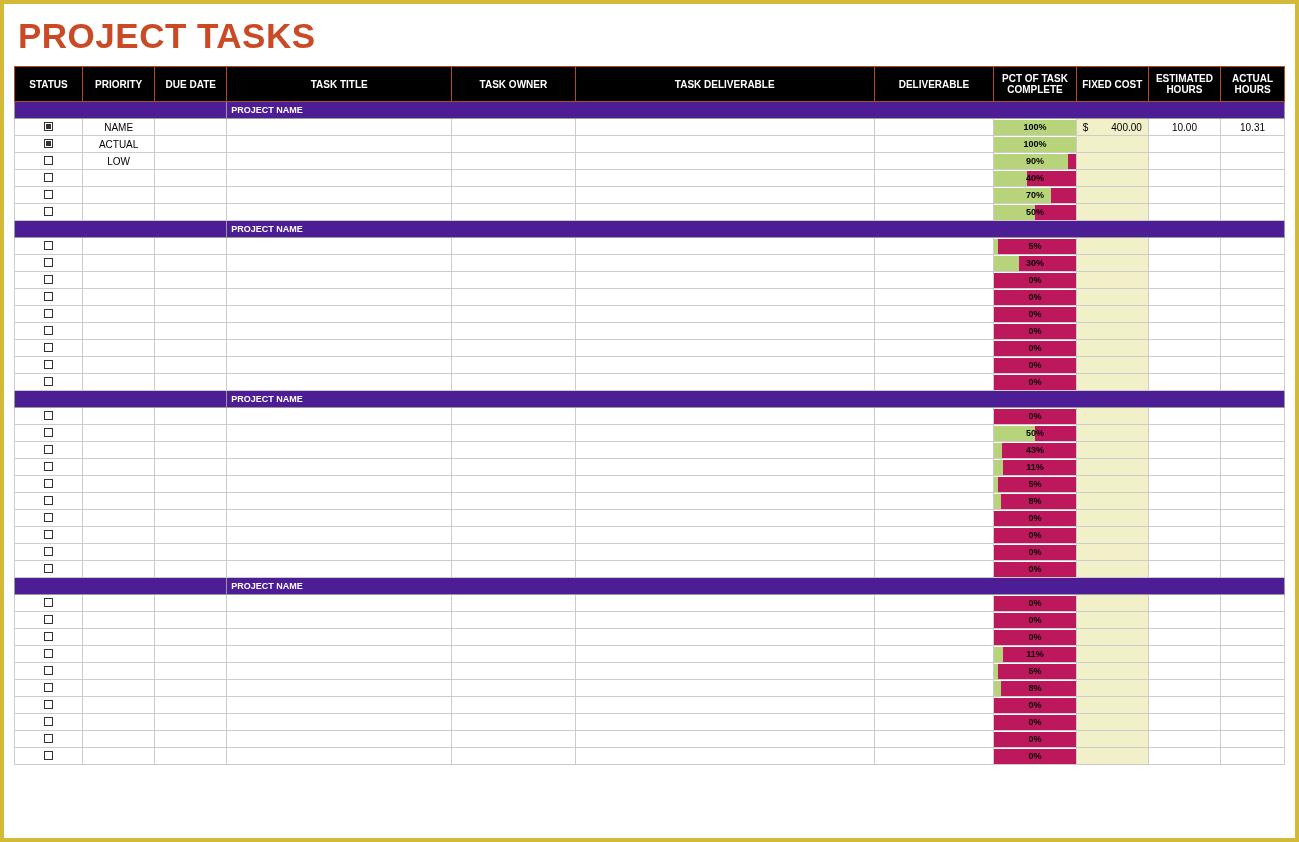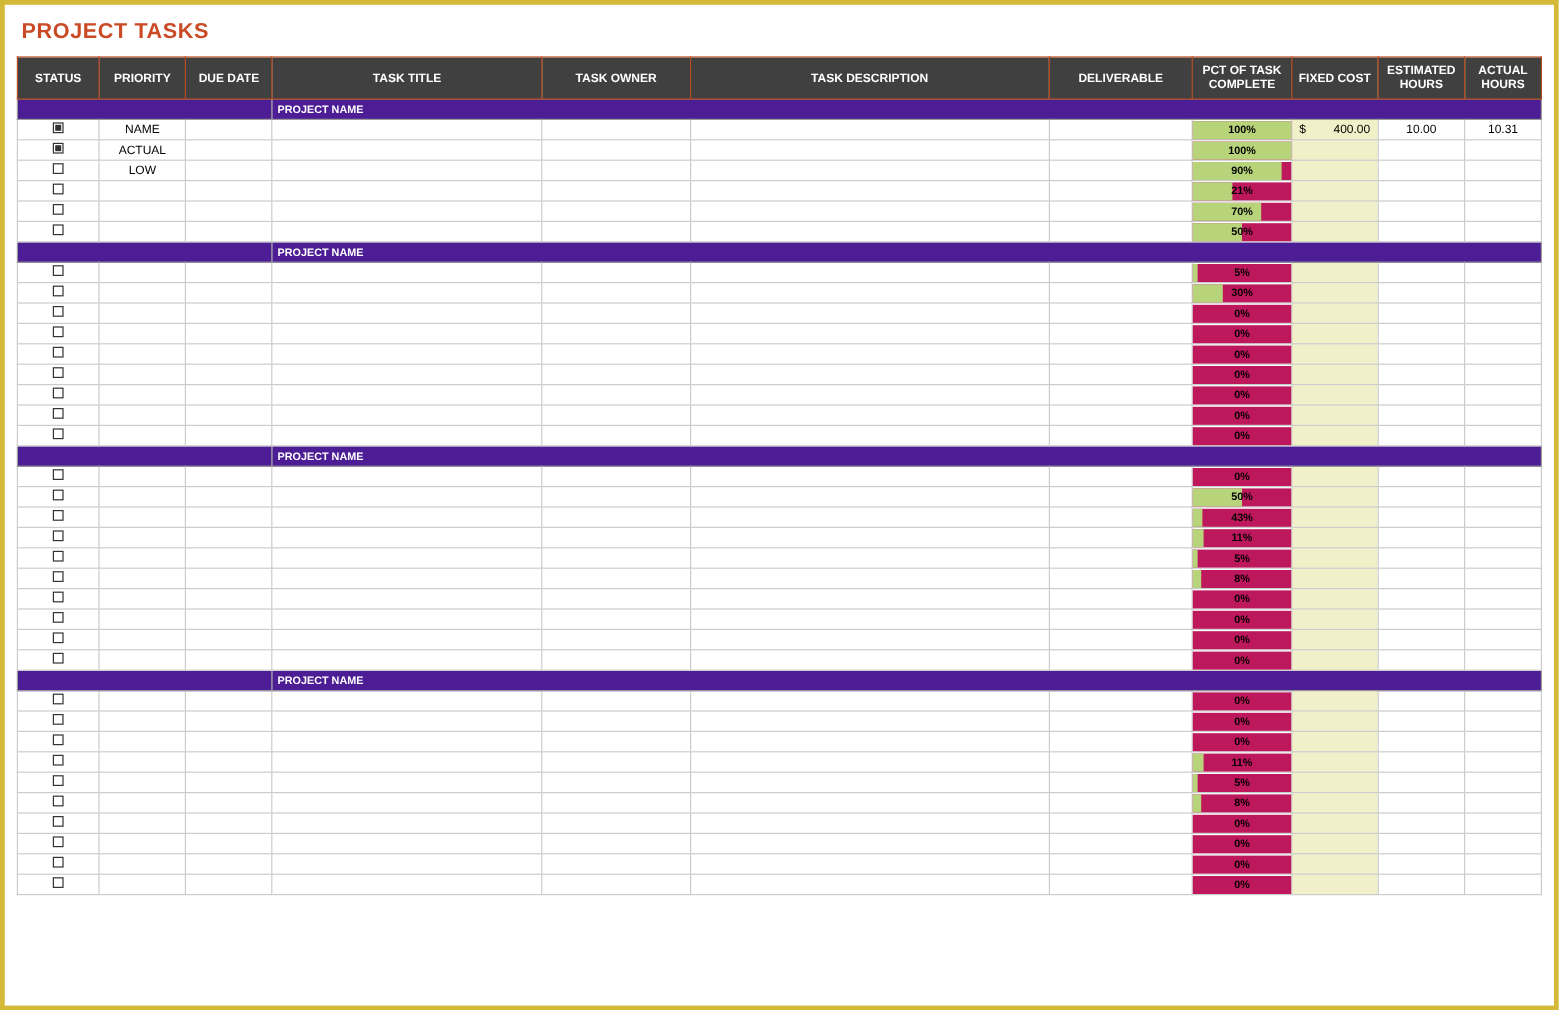--- a/index.html
+++ b/index.html
@@ -6,32 +6,32 @@
   body { font-family: Arial, sans-serif; background: #fff; }
   .page {
     border: 4px solid #d4b838;
     width: 1299px;
     height: 842px;
     padding: 8px 10px;
     background: #fff;
   }
   .title {
     color: #c94a25;
-    font-size: 18px;
+    font-size: 35px;
     font-weight: bold;
     letter-spacing: 0.5px;
     margin: 4px 0 10px 4px;
   }
   table {
     border-collapse: collapse;
     width: 100%;
     table-layout: fixed;
   }
   th {
-    background: #404040;
+    background: #000000;
     color: #fff;
     font-size: 10px;
     font-weight: bold;
     text-align: center;
     padding: 6px 2px;
     border: 1px solid #b44a20;
     vertical-align: middle;
     height: 34px;
   }
   td {
@@ -125,21 +125,21 @@
       <col class="c-est">
         <col class="c-act">
     </colgroup>
     <thead>
       <tr>
         <th>STATUS</th>
         <th>PRIORITY</th>
         <th>DUE DATE</th>
         <th>TASK TITLE</th>
         <th>TASK OWNER</th>
-        <th>TASK DESCRIPTION</th>
+        <th>TASK DELIVERABLE</th>
         <th>DELIVERABLE</th>
         <th>PCT OF TASK COMPLETE</th>
         <th>FIXED COST</th>
         <th>ESTIMATED HOURS</th>
         <th>ACTUAL HOURS</th>
       </tr>
     </thead>
     <tbody id="tbody">
         <tr class="section-row">
           <td colspan="3"></td>
@@ -208,21 +208,21 @@
           <td><span class="checkbox"></span></td>
           <td></td>
           <td></td>
           <td></td>
           <td></td>
           <td></td>
           <td></td>
           <td class="pct-cell">
             <div class="pct-wrap">
               <div class="pct-bar" style="width: 40%;"></div>
-              <div class="pct-label">21%</div>
+              <div class="pct-label">40%</div>
             </div>
           </td>
           <td class="fixed-cell"></td>
           <td></td>
           <td></td>
         </tr>
         <tr>
           <td><span class="checkbox"></span></td>
           <td></td>
           <td></td>

